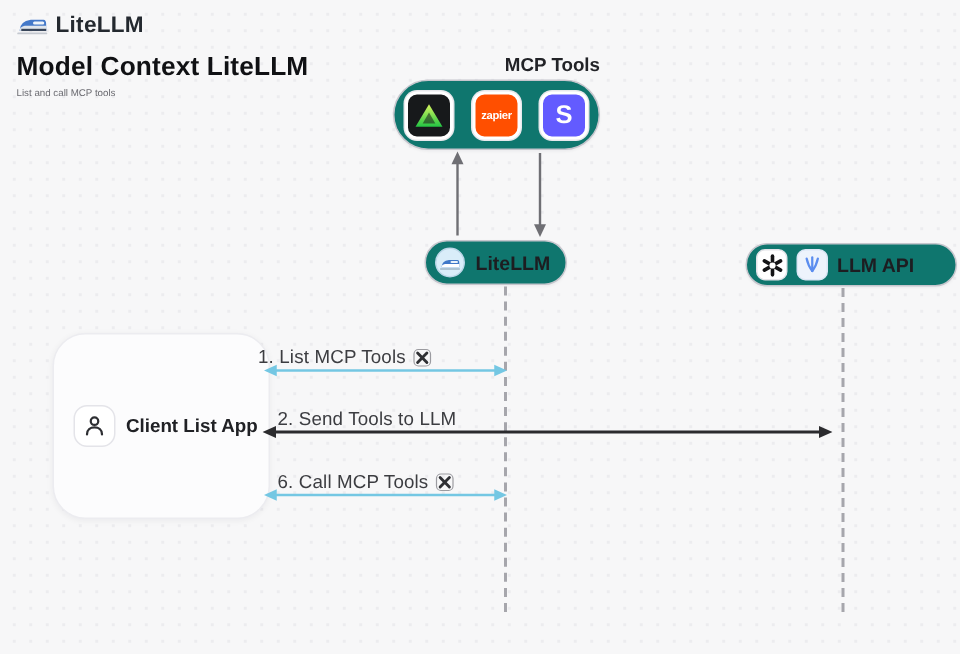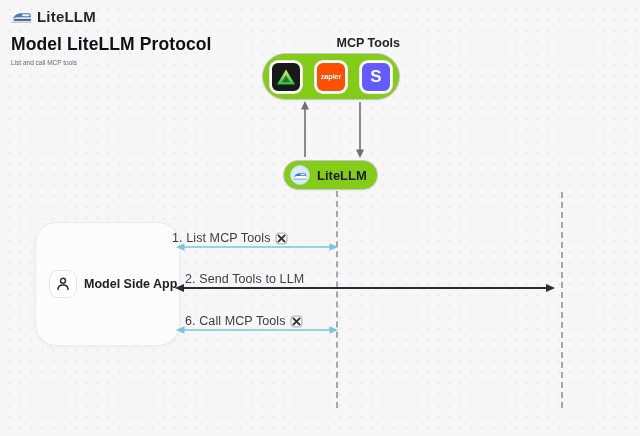--- a/index.html
+++ b/index.html
@@ -23,21 +23,21 @@
 
   
   .header { position:absolute; left:11px; top:8px; z-index:5; }
   .brand-row { display:flex; align-items:center; gap:5px; }
   .brand-name { font-size:15px; font-weight:700; color:#24292f; letter-spacing:.2px; }
   .page-title { margin-top:9px; font-size:17.5px; font-weight:700; color:#101114; letter-spacing:.1px; }
   .page-subtitle { margin-top:4px; font-size:6.5px; color:#6a6a70; }
 
   
   .pill {
-    position:absolute; background:#84cc16;
+    position:absolute; background:#0f766e;
     border:1px solid #c6c6cd; border-radius:999px;
     display:flex; align-items:center;
     box-shadow:0 1px 2px rgba(20,20,30,.05);
   }
   .node-label { font-size:13px; font-weight:600; color:#1d1d21; }
 
   
   .mcp-label {
     position:absolute; left:262px; top:36px; width:138px;
     text-align:right; font-size:12.5px; font-weight:600; color:#222327;
@@ -110,21 +110,21 @@
         <svg width="21" height="15" viewBox="0 0 21 15">
           <rect x="0.5" y="12.6" width="20" height="1.3" rx="0.6" fill="#c4c8cf"></rect>
           <path d="M2 11.5 Q2.2 5.2 9.5 4.2 L18 4.2 Q19.8 4.3 19.8 7.5 L19.8 11.5 Z" fill="#4479c9"></path>
           <path d="M2 11.5 Q2.2 8.8 5.5 8.2 L19.8 8.2 L19.8 11.5 Z" fill="#dfe5ec"></path>
           <rect x="11" y="5.3" width="7.5" height="2" rx="1" fill="#eef4fa"></rect>
           <rect x="3.2" y="10.2" width="16.6" height="1.5" fill="#39465a"></rect>
         </svg>
       </span>
       <span class="brand-name">LiteLLM</span>
     </div>
-    <div class="page-title">Model LiteLLM Protocol</div>
+    <div class="page-title">Model Context LiteLLM</div>
     <div class="page-subtitle">List and call MCP tools</div>
   </div>
 
   <div class="mcp-label">MCP Tools</div>
   <div class="pill mcp-pill">
     <div class="mcp-icon icon-dark">
       <svg width="24" height="24" viewBox="0 0 24 24">
         <defs>
           <linearGradient id="gr-tri" x1="0" y1="0" x2="0" y2="1">
             <stop offset="0" stop-color="#d9f65e"></stop>
@@ -155,32 +155,57 @@
       <svg width="14" height="11" viewBox="0 0 21 15">
         <rect x="0.5" y="12.6" width="20" height="1.3" rx="0.6" fill="#9fb6c6"></rect>
         <path d="M2 11.5 Q2.2 5.2 9.5 4.2 L18 4.2 Q19.8 4.3 19.8 7.5 L19.8 11.5 Z" fill="#3f78c8"></path>
         <path d="M2 11.5 Q2.2 8.8 5.5 8.2 L19.8 8.2 L19.8 11.5 Z" fill="#ffffff"></path>
         <rect x="11" y="5.3" width="7.5" height="2" rx="1" fill="#e8f2fb"></rect>
       </svg>
     </span>
     <span class="node-label">LiteLLM</span>
   </div>
 
+  <div class="pill llmapi-pill">
+    <span class="mini-sq">
+      <svg width="16" height="16" viewBox="0 0 20 20">
+        <g transform="translate(10,10)" fill="#141416">
+          <rect x="-1.5" y="-9.3" width="3" height="9.3" rx="1.5"></rect>
+          <rect x="-1.5" y="-9.3" width="3" height="9.3" rx="1.5" transform="rotate(60)"></rect>
+          <rect x="-1.5" y="-9.3" width="3" height="9.3" rx="1.5" transform="rotate(120)"></rect>
+          <rect x="-1.5" y="-9.3" width="3" height="9.3" rx="1.5" transform="rotate(180)"></rect>
+          <rect x="-1.5" y="-9.3" width="3" height="9.3" rx="1.5" transform="rotate(240)"></rect>
+          <rect x="-1.5" y="-9.3" width="3" height="9.3" rx="1.5" transform="rotate(300)"></rect>
+          <circle r="2.6" fill="#ffffff"></circle>
+        </g>
+      </svg>
+    </span>
+    <span class="mini-sq blue">
+      <svg width="15" height="15" viewBox="0 0 20 20">
+        <g stroke="#5b8def" stroke-width="2" fill="none" stroke-linecap="round">
+          <path d="M5,4.5 C6,9.5 8,13 10,15.5"></path>
+          <path d="M10,3.5 C10,8.5 10,12 10,15.5"></path>
+          <path d="M15,4.5 C14,9.5 12,13 10,15.5"></path>
+        </g>
+      </svg>
+    </span>
+    <span class="node-label">LLM API</span>
+  </div>
 
   <div class="lifeline lifeline-litellm"></div>
   <div class="lifeline lifeline-llmapi"></div>
 
   <div class="client-box">
     <span class="client-icon-sq">
       <svg width="16" height="16" viewBox="0 0 16 16">
         <circle cx="8" cy="4.8" r="2.5" stroke="#2e2f33" stroke-width="1.5" fill="none"></circle>
         <path d="M3,13.6 C3,10.4 5.2,8.9 8,8.9 C10.8,8.9 13,10.4 13,13.6" stroke="#2e2f33" stroke-width="1.5" fill="none" stroke-linecap="round"></path>
       </svg>
     </span>
-    <span class="client-label">Model Side App</span>
+    <span class="client-label">Client List App</span>
   </div>
 
   <div class="msg-label msg-1">
     <span>1. List MCP Tools</span>
     <span>
       <svg width="13" height="13" viewBox="0 0 13 13">
         <rect x="1" y="1" width="11" height="11" rx="3" fill="none" stroke="#9b9ba0" stroke-width="0.8"></rect>
         <g stroke="#2f3034" stroke-width="1.9" stroke-linecap="round">
           <line x1="3.4" y1="3.4" x2="9.6" y2="9.6"></line>
           <line x1="9.6" y1="3.4" x2="3.4" y2="9.6"></line>

